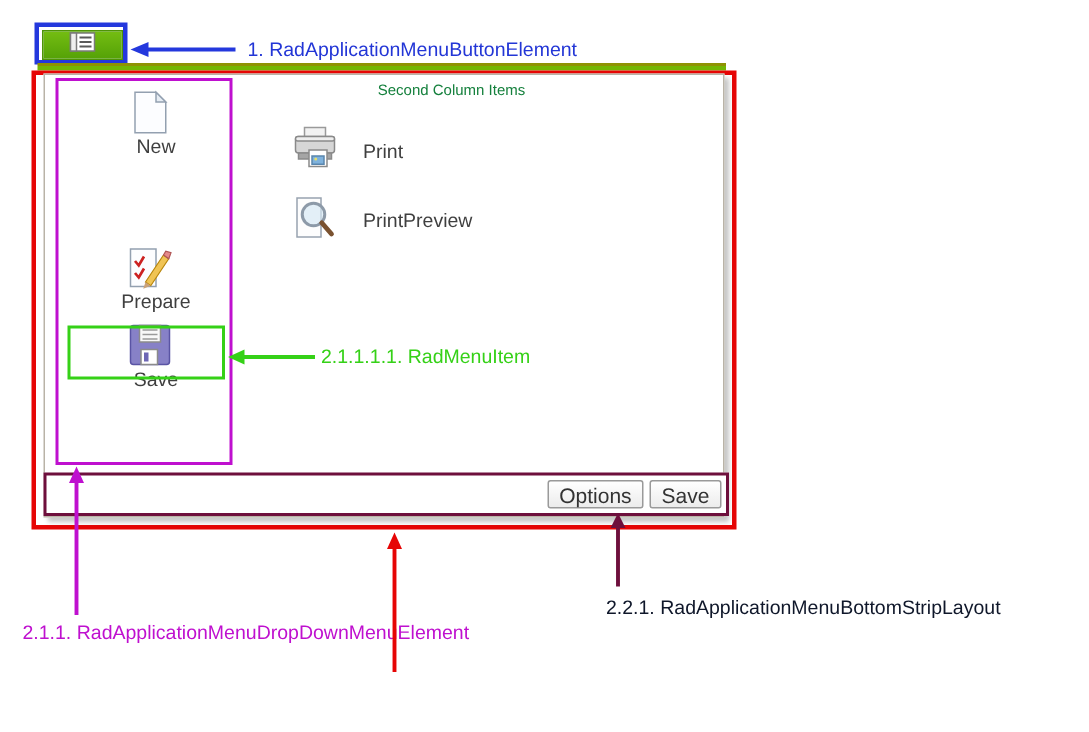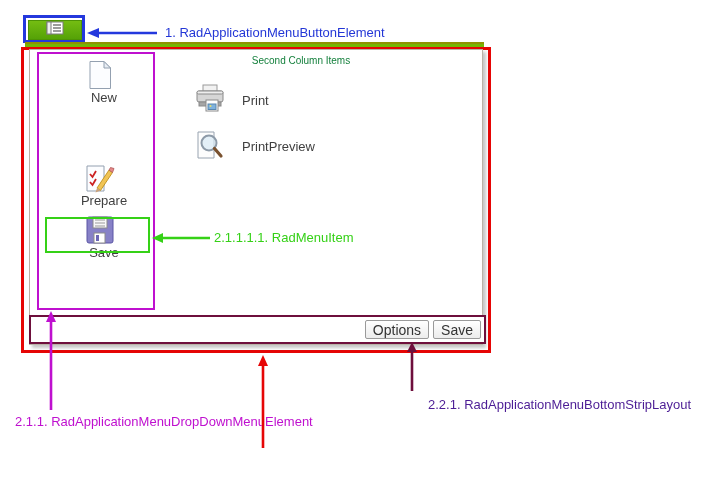--- a/index.html
+++ b/index.html
@@ -52,21 +52,21 @@
              background:linear-gradient(#ffffff,#ececec);
              font-size:14px;color:#333;display:flex;align-items:center;
              justify-content:center;padding:0 7px;cursor:pointer;
              font-family:"Liberation Sans", sans-serif;}
 
   
   .annot{position:absolute;font-size:13px;white-space:nowrap;}
   .a-blue{left:165px;top:25px;color:#2336d6;}
   .a-green{left:214px;top:230px;color:#35d117;}
   .a-magenta{left:15px;top:414px;color:#bf10cf;}
-  .a-maroon{left:428px;top:397px;color:#4c1d95;}
+  .a-maroon{left:404px;top:397px;color:#0f172a;}
   .a-red{left:266px;top:454px;color:#e60505;}
 
   .arrow{position:absolute;z-index:50;}
 </style>
 </head>
 <body>
 
 <div id="stage">
 
   <div class="btn-annot">

